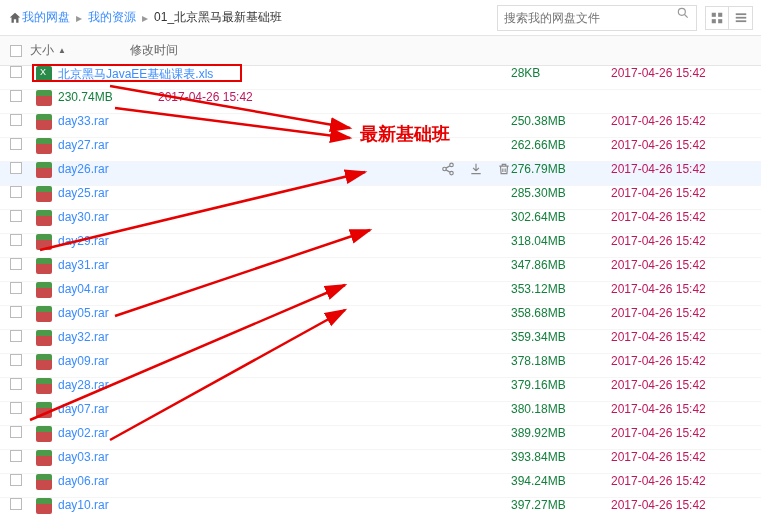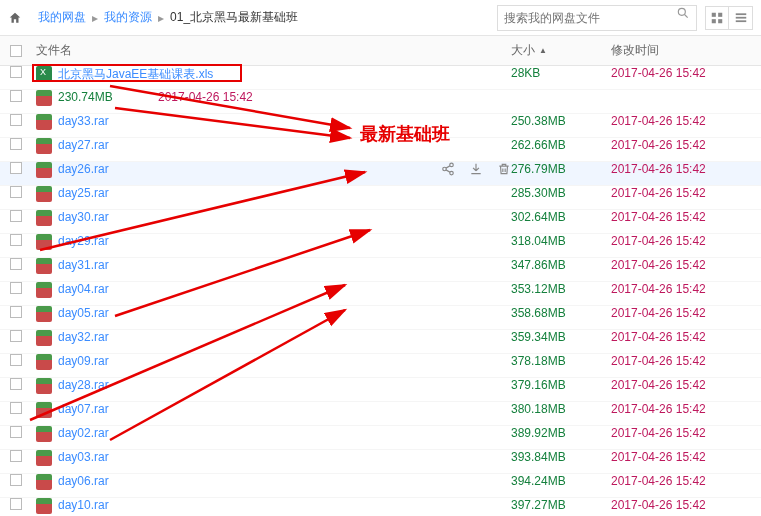--- a/index.html
+++ b/index.html
@@ -1,20 +1,20 @@
 <!DOCTYPE html>
 <html><head>
 <meta charset="utf-8">
 <style>
 * { margin: 0; padding: 0; box-sizing: border-box; font-family: "Microsoft YaHei", Arial, sans-serif; }
 body { width: 761px; height: 516px; background: #fff; font-size: 12px; color: #333; overflow: hidden; position: relative; }
 
 .topbar { height: 36px; display: flex; align-items: center; border-bottom: 1px solid #e5e5e5; padding: 0 8px; }
 .crumbs { display: flex; align-items: center; gap: 6px; flex: 1; }
-.crumb { color: #3b8cff; cursor: pointer; display: flex; align-items: center; gap: 16px; }
+.crumb { color: #3b8cff; cursor: pointer; display: flex; align-items: center; gap: 0; }
 .crumb.last { color: #333; }
 .sep { color: #999; }
 .home-ic { width: 14px; height: 14px; }
 
 .search-wrap { width: 200px; height: 26px; border: 1px solid #ddd; display: flex; padding: 0 6px; margin-right: 8px; }
 .search-wrap input { border: none; outline: none; flex: 1; font-size: 12px; color: #666; }
 .search-ic { color: #999; cursor: pointer; }
 
 .view-btns { display: flex; gap: 0; }
 .view-btn { width: 24px; height: 24px; border: 1px solid #ddd; display: flex; align-items: center; justify-content: center; color: #888; cursor: pointer; }
@@ -89,21 +89,20 @@
           <rect x="3" y="16" width="18" height="3"></rect>
         </svg>
     </div>
   </div>
 </div>
 
 <div class="header-row">
   <div class="col-check">
       <div class="chk"></div>
     </div>
-  <div class="col-name">文件名</div>
   <div class="col-size">
     <span>大小</span>
     <span class="sort-ic">▲</span>
   </div>
   <div class="col-time">修改时间</div>
 </div>
 
 <div class="rows" id="rows">
     <div class="row">
       <div class="col-check">

